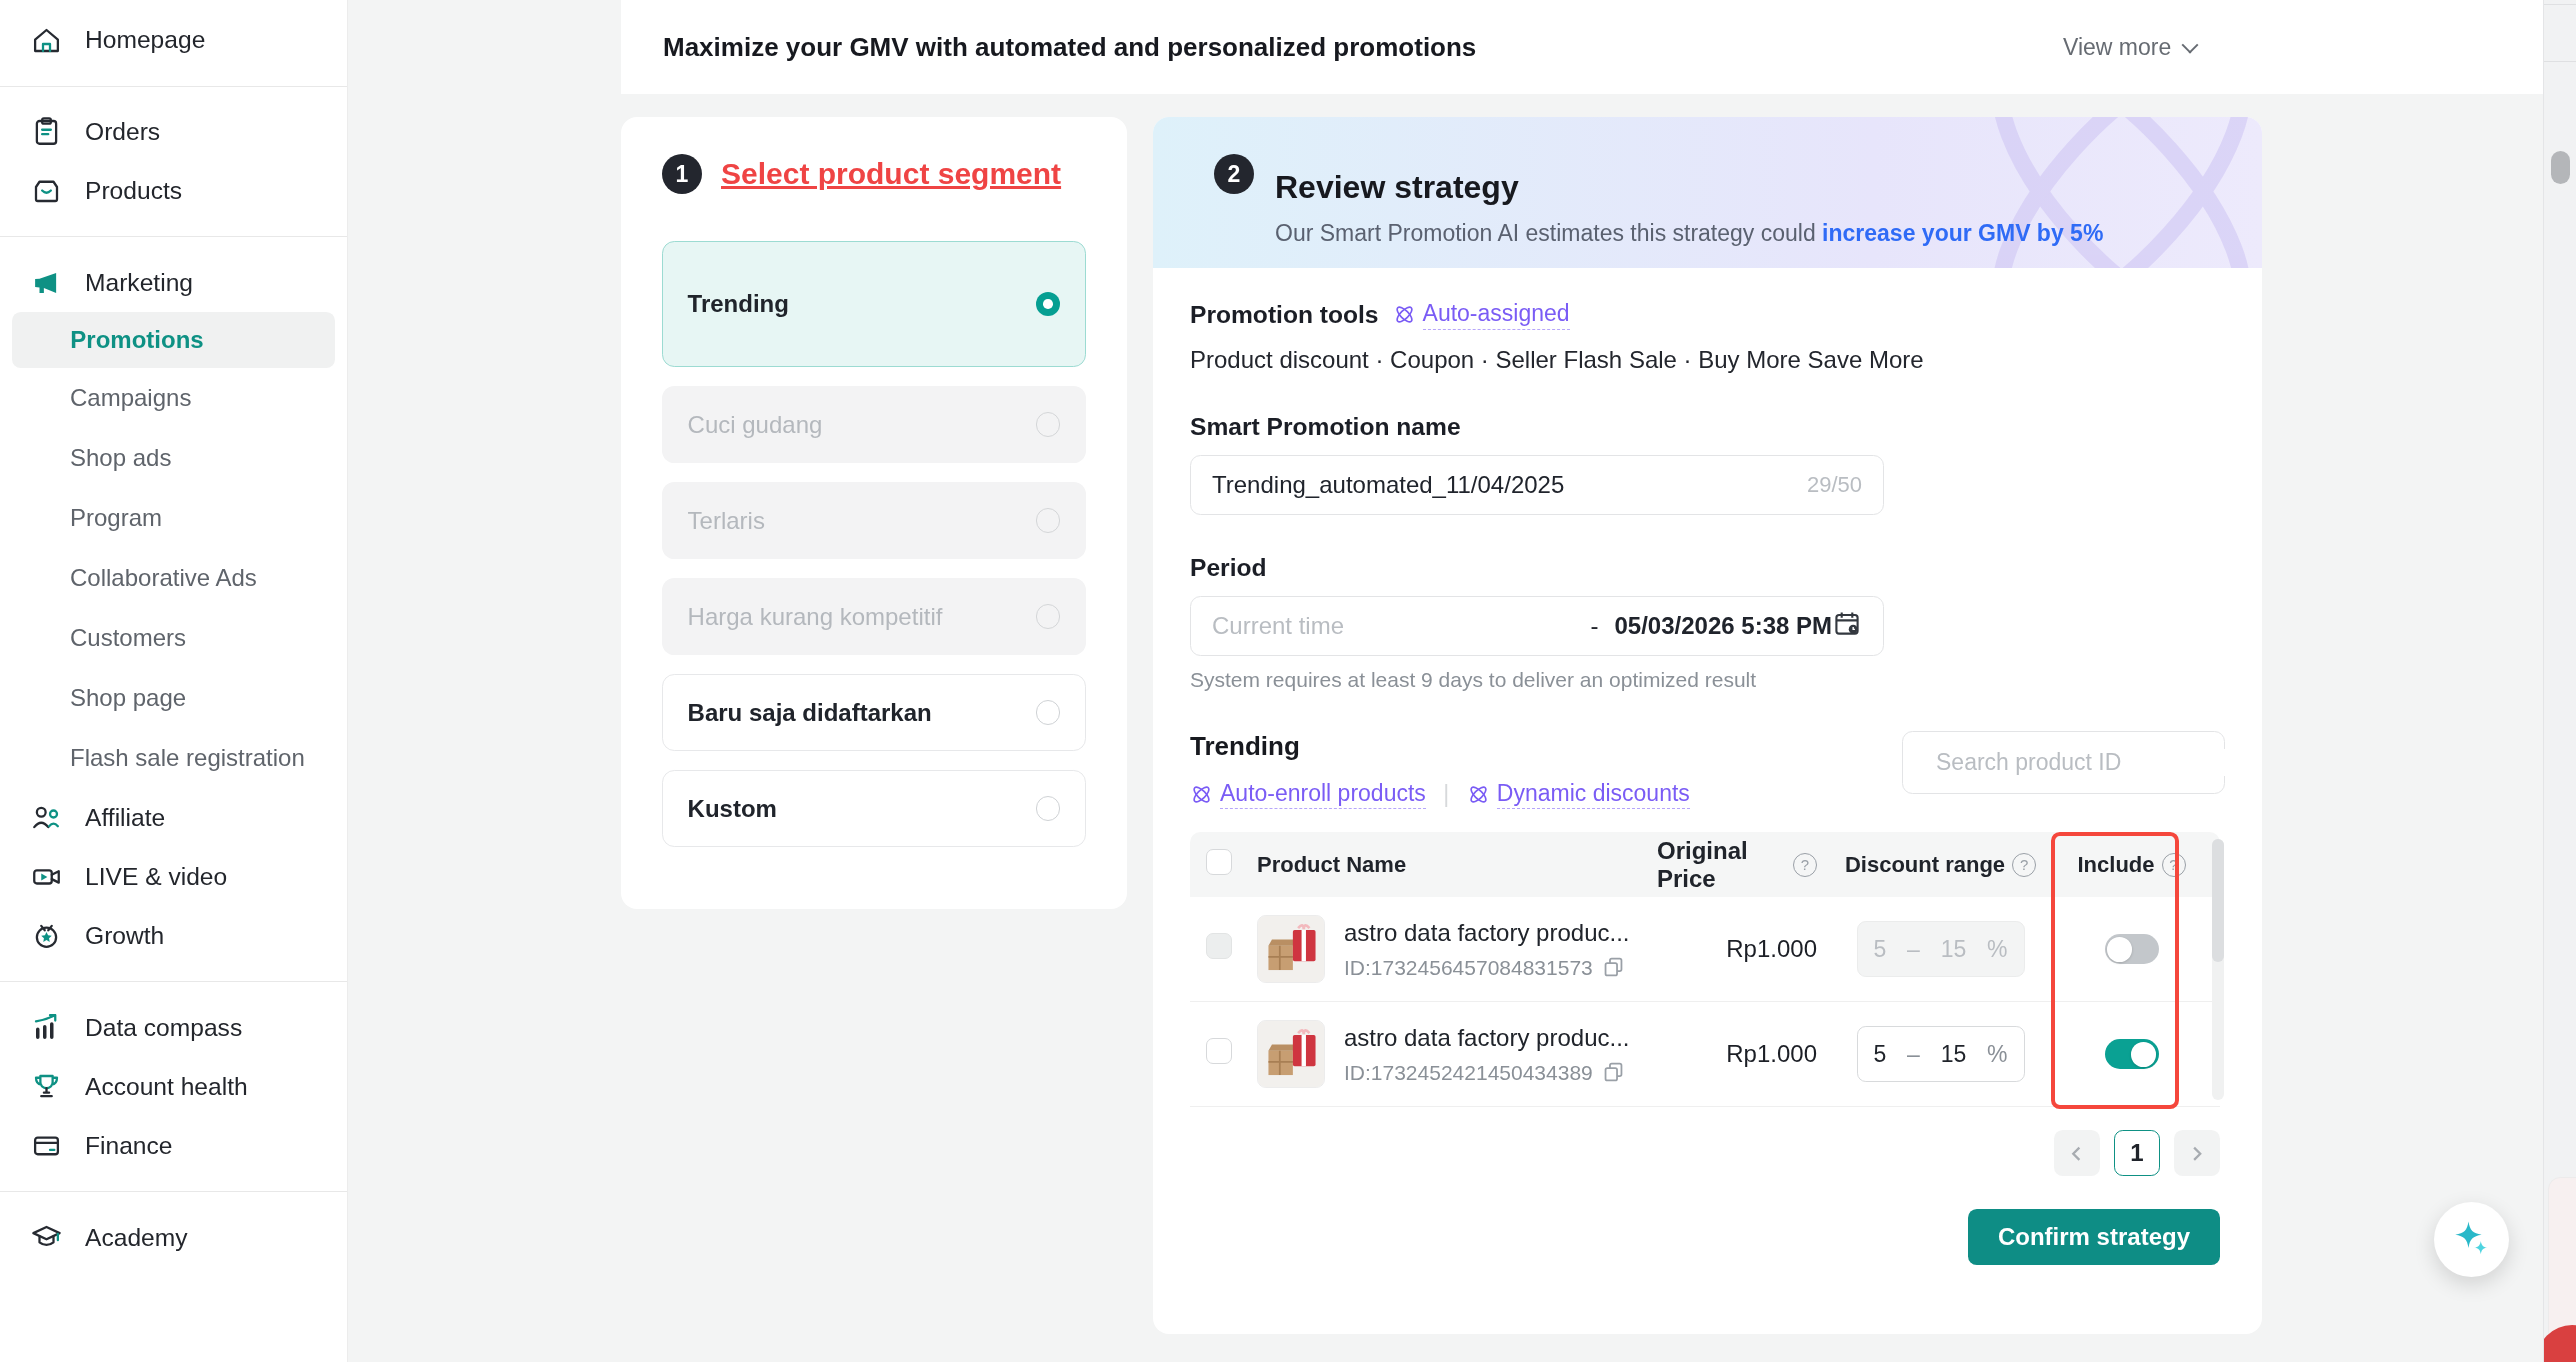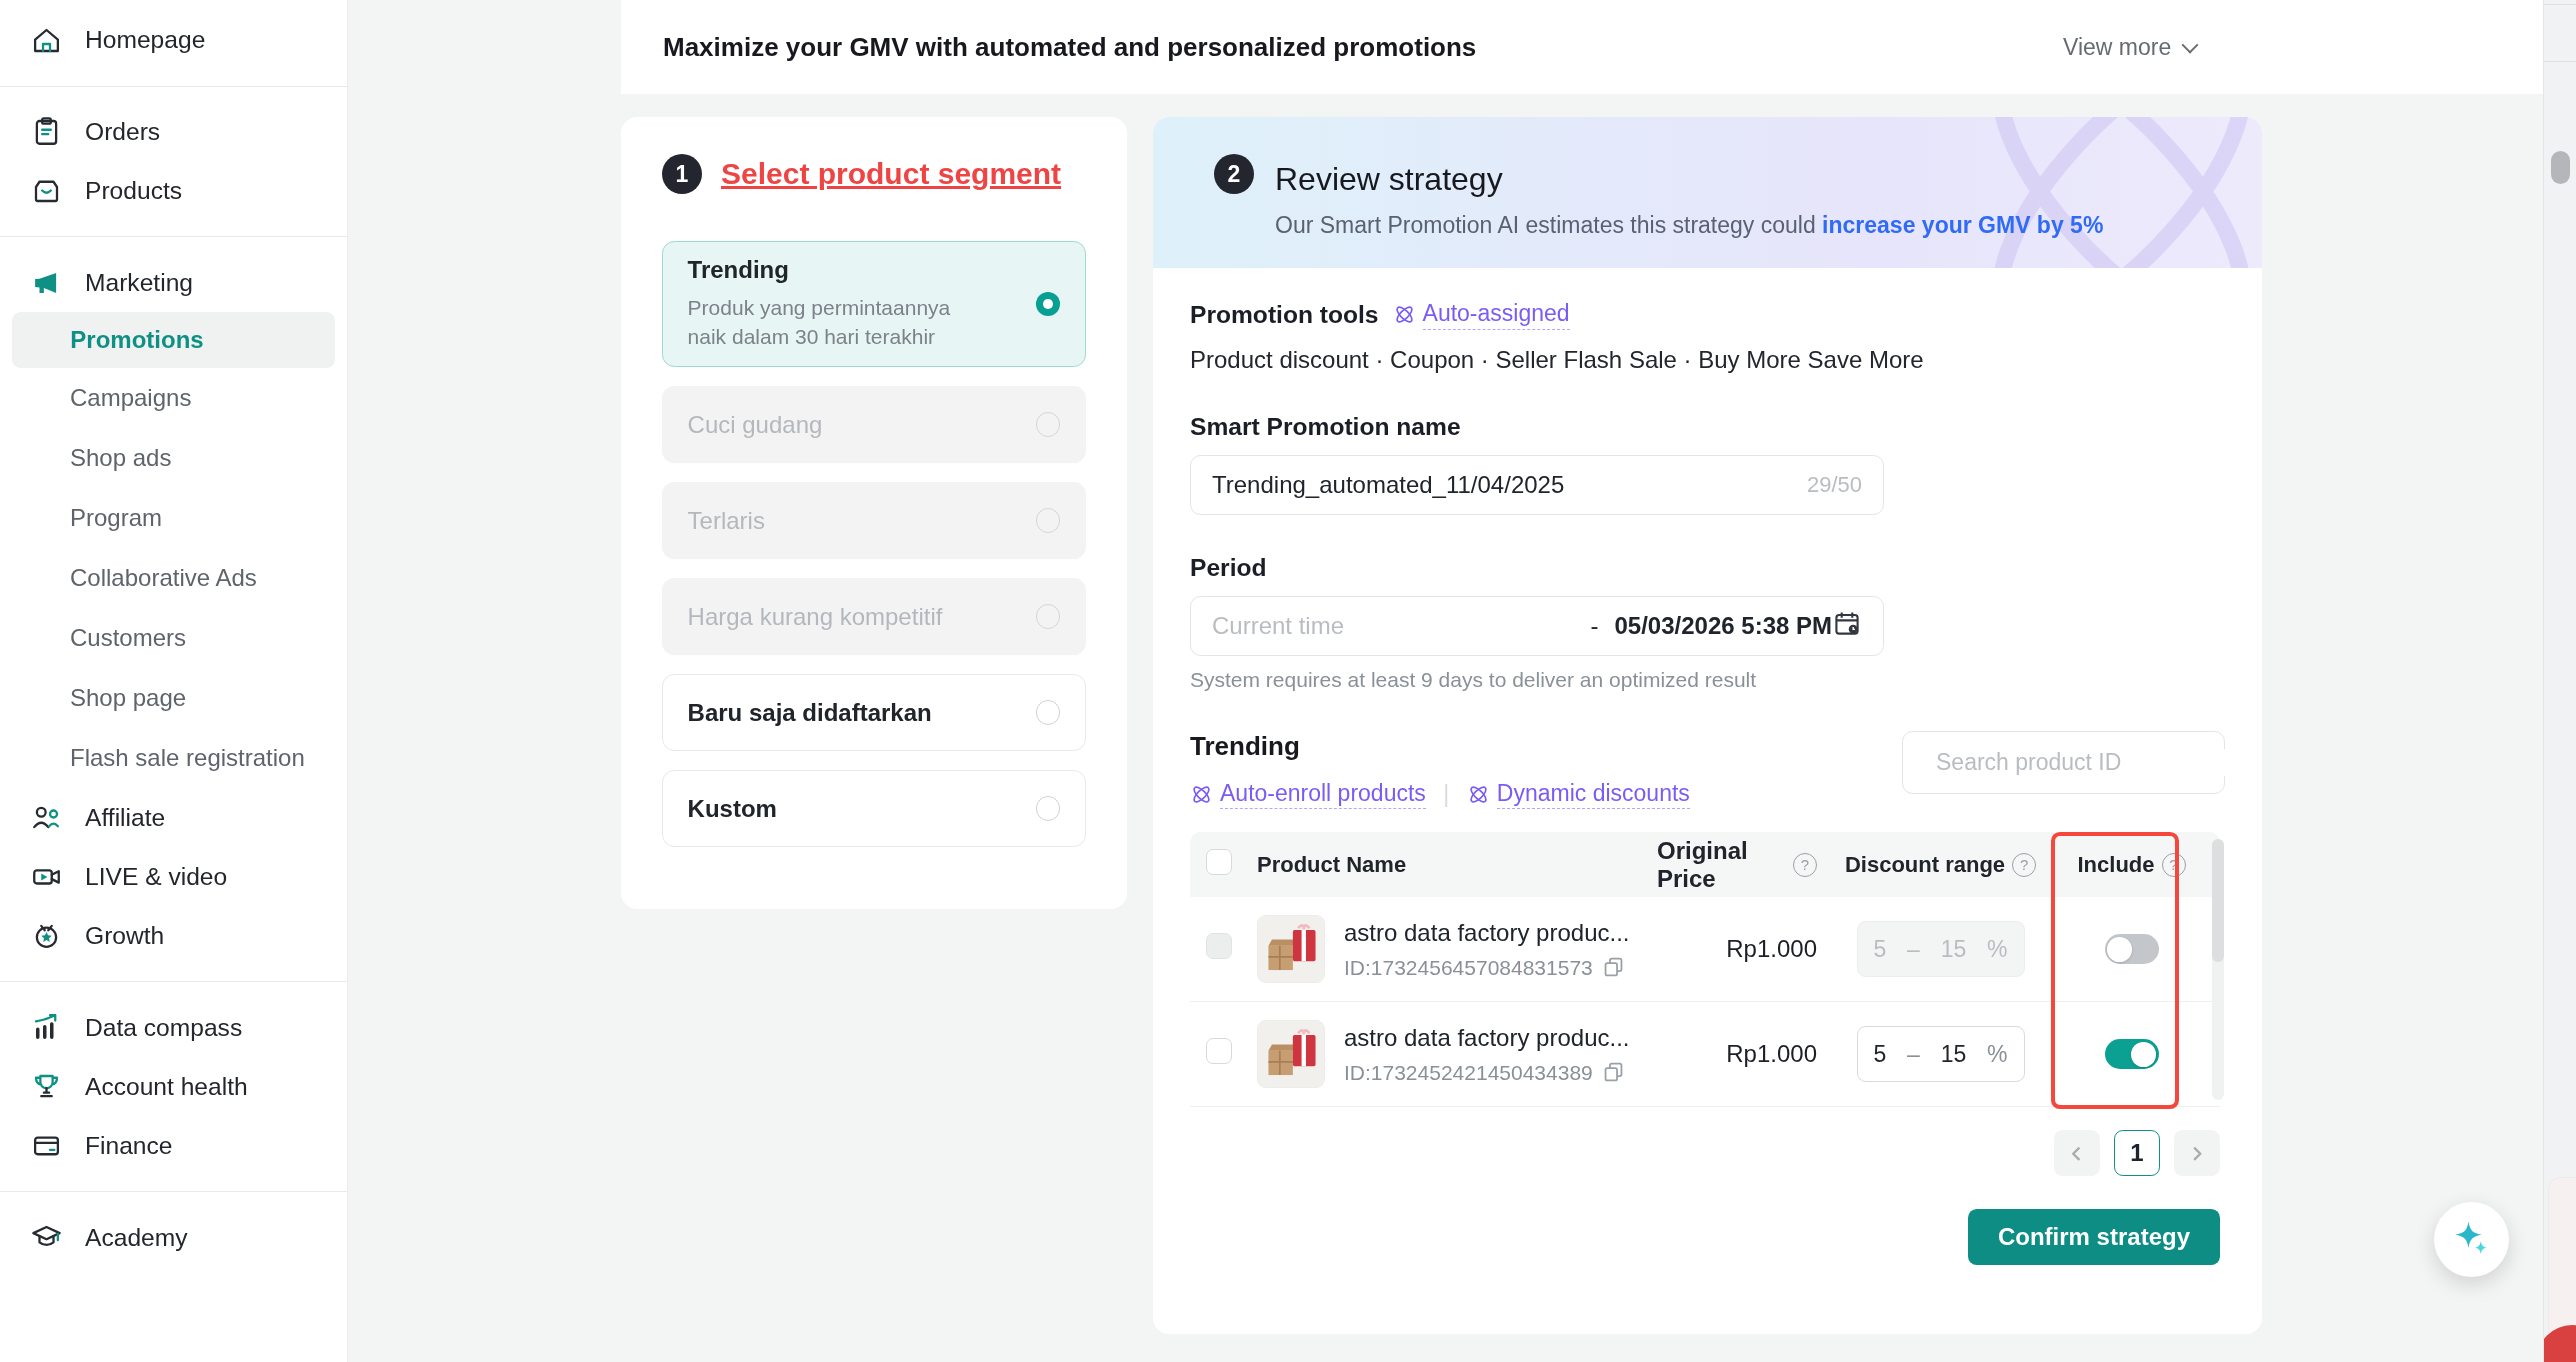--- a/index.html
+++ b/index.html
@@ -42,21 +42,21 @@
   .option.default { border-color:#e7e8ea; }
   .radio { width:24.6px; height:24.6px; border-radius:50%; border:1.8px solid #cfd2d5; background:#fff; flex-shrink:0; position:relative; }
   .option.disabled .radio { background:transparent; border-color:#d4d6d8; }
   .radio.checked { background:#069f92; border:none; }
   .radio.checked::after { content:""; position:absolute; width:9.6px; height:9.6px; border-radius:50%; background:#fff; top:7.5px; left:7.5px; }
 
   
   .panel2 { width:1109px; height:1217px; position:relative; overflow:hidden; display:flex; flex-direction:column; }
   .p2-header { height:151px; flex-shrink:0; background:linear-gradient(90deg,#def1fa 0%,#e7e5fb 65%,#edeafc 100%); padding:37px 0 0 61px; position:relative; overflow:hidden; }
   .p2-head-inner { display:flex; gap:21px; position:relative; z-index:2; }
-  .p2-header h2 { font-size:32px; font-weight:400; color:#17191f; margin-top:7px; }
+  .p2-header h2 { font-size:32px; font-weight:700; color:#17191f; margin-top:15px; }
   .p2-sub { margin-top:14px; font-size:23px; color:#5a6170; }
   .p2-sub a { color:#2f6bf6; font-weight:600; text-decoration:none; cursor:pointer; }
   .deco { position:absolute; right:-48px; top:-114px; z-index:1; }
   .p2-body { flex:1; padding:32px 37px 0 37px; position:relative; }
 
   .field-label { font-size:24.6px; font-weight:700; color:#1b1e26; display:flex; align-items:center; gap:14px; }
   .purple-link { display:flex; align-items:center; gap:7px; color:#7a5cf5; font-size:23px; font-weight:400; cursor:pointer; }
   .purple-link span { border-bottom:1.8px dashed rgba(122,92,245,.55); padding-bottom:1.8px; }
   .tools-line { margin-top:16px; font-size:24px; color:#23262d; }
   .mt-lg { margin-top:39px; }
@@ -273,21 +273,20 @@
     <div class="content">
 
       <section class="panel panel1">
         <div class="step-head">
           <span class="step-circle">1</span>
           <h2>Select product segment</h2>
         </div>
         <div class="option selected">
           <div>
             <div class="opt-title">Trending</div>
-            <div class="opt-desc">Produk yang permintaannya naik dalam 30 hari terakhir</div>
           </div>
           <span class="radio checked"></span>
         </div>
         <div class="option disabled">
           <div class="opt-title">Cuci gudang</div>
           <span class="radio"></span>
         </div>
         <div class="option disabled">
           <div class="opt-title">Terlaris</div>
           <span class="radio"></span>

